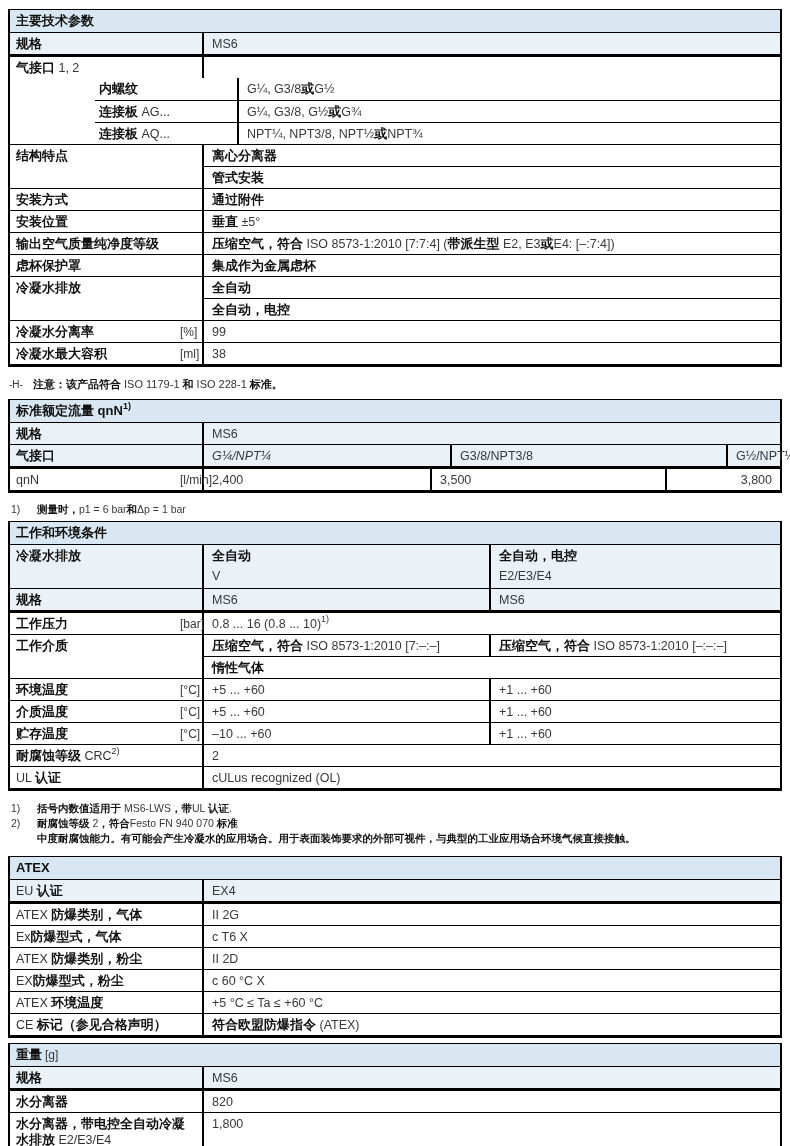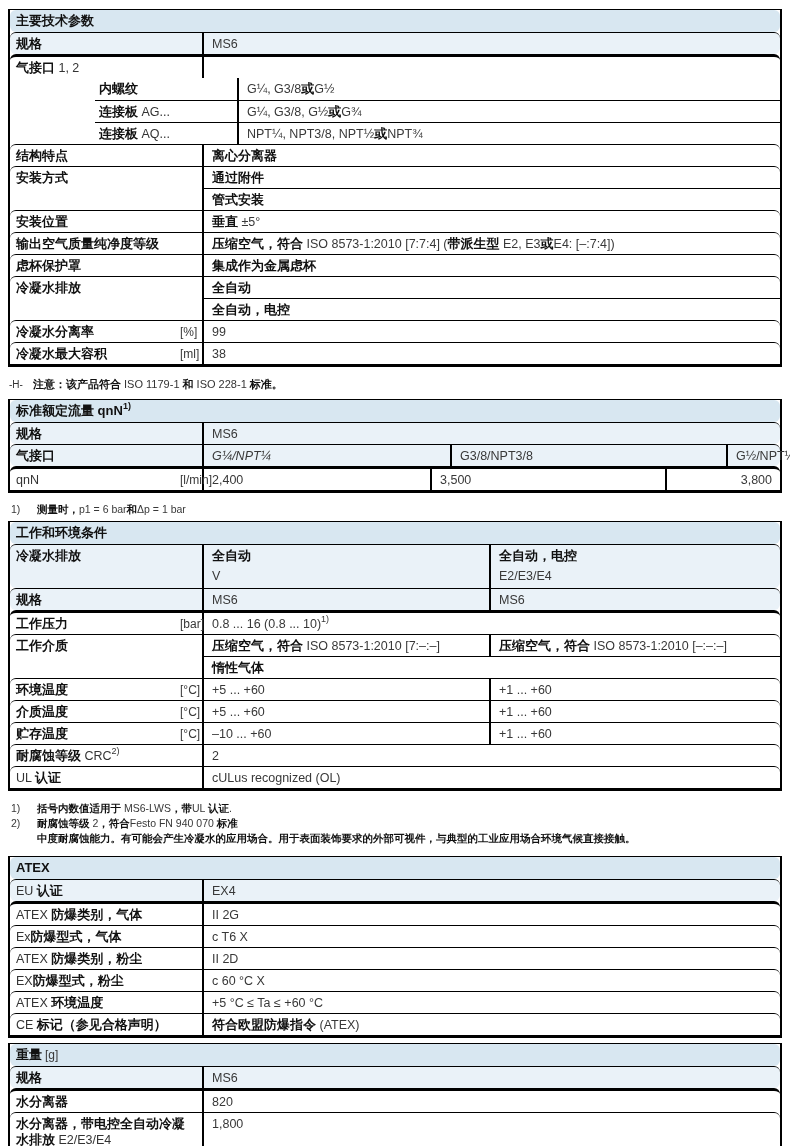--- a/index.html
+++ b/index.html
@@ -12,21 +12,21 @@
   }
   
   .tbl {
     width: 774px;
     border: 1px solid #000;
     border-left-width: 2px;
     border-right-width: 2px;
     border-bottom-width: 3px;
     background: #fff;
   }
-  .trow { display: flex; border-top: 1px solid #000; min-height: 22px; background: #fff; border-radius: 6px; }
+  .trow { display: flex; border-top: 1px solid #000; min-height: 22px; background: #fff; }
   .trow.title {
     display: block; border-top: none; background: #d8e7f1;
     padding: 3px 6px 2px 6px; font-weight: bold; font-size: 13px; line-height: 16px; color: #111;
   }
   .trow.hdr { background: #eaf2f8; }
   .trow.first { border-top: 3px solid #000; }
   .trow.ind, .trow.cont { border-top: none; justify-content: flex-end; }
   .psep .lab, .psep .val { border-top: 1px solid #000; }
   .cont .val { border-top: 1px solid #000; }
   .gut { width: 85px; flex: none; }
@@ -82,27 +82,27 @@
     </div>
     <div class="trow body ind psep">
       <div class="gut"></div>
       <div class="lab"><span class="lab-text mix"><span class="cjk">连接板</span><span> AQ...</span></span></div>
       <div class="val" style="flex: 1 1 auto;"><span class="l1 mix"><span>NPT¼, NPT3/8, NPT½</span><span class="cjk">或</span><span>NPT¾</span></span></div>
     </div>
     <div class="trow body">
       <div class="lab"><span class="lab-text mix"><span class="cjk">结构特点</span></span><span class="unit"></span></div>
       <div class="val" style="flex: 1 1 auto;"><span class="l1 mix"><span class="cjk">离心分离器</span></span></div>
     </div>
-    <div class="trow body">
-      <div class="lab"><span class="lab-text mix"><span class="cjk">安装方式</span></span><span class="unit"></span></div>
-      <div class="val" style="flex: 1 1 auto;"><span class="l1 mix"><span class="cjk">通过附件</span></span></div>
-    </div>
     <div class="trow body cont">
       <div class="lab"><span class="lab-text mix"></span><span class="unit"></span></div>
       <div class="val" style="flex: 1 1 auto;"><span class="l1 mix"><span class="cjk">管式安装</span></span></div>
+    </div>
+    <div class="trow body">
+      <div class="lab"><span class="lab-text mix"><span class="cjk">安装方式</span></span><span class="unit"></span></div>
+      <div class="val" style="flex: 1 1 auto;"><span class="l1 mix"><span class="cjk">通过附件</span></span></div>
     </div>
     <div class="trow body">
       <div class="lab"><span class="lab-text mix"><span class="cjk">安装位置</span></span><span class="unit"></span></div>
       <div class="val" style="flex: 1 1 auto;"><span class="l1 mix"><span class="cjk">垂直</span><span> ±5°</span></span></div>
     </div>
     <div class="trow body">
       <div class="lab"><span class="lab-text mix"><span class="cjk">输出空气质量纯净度等级</span></span><span class="unit"></span></div>
       <div class="val" style="flex: 1 1 auto;"><span class="l1 mix"><span class="cjk">压缩空气，符合</span><span> ISO 8573-1:2010 [7:7:4] (</span><span class="cjk">带派生型</span><span> E2, E3</span><span class="cjk">或</span><span>E4: [–:7:4])</span></span></div>
     </div>
     <div class="trow body">

